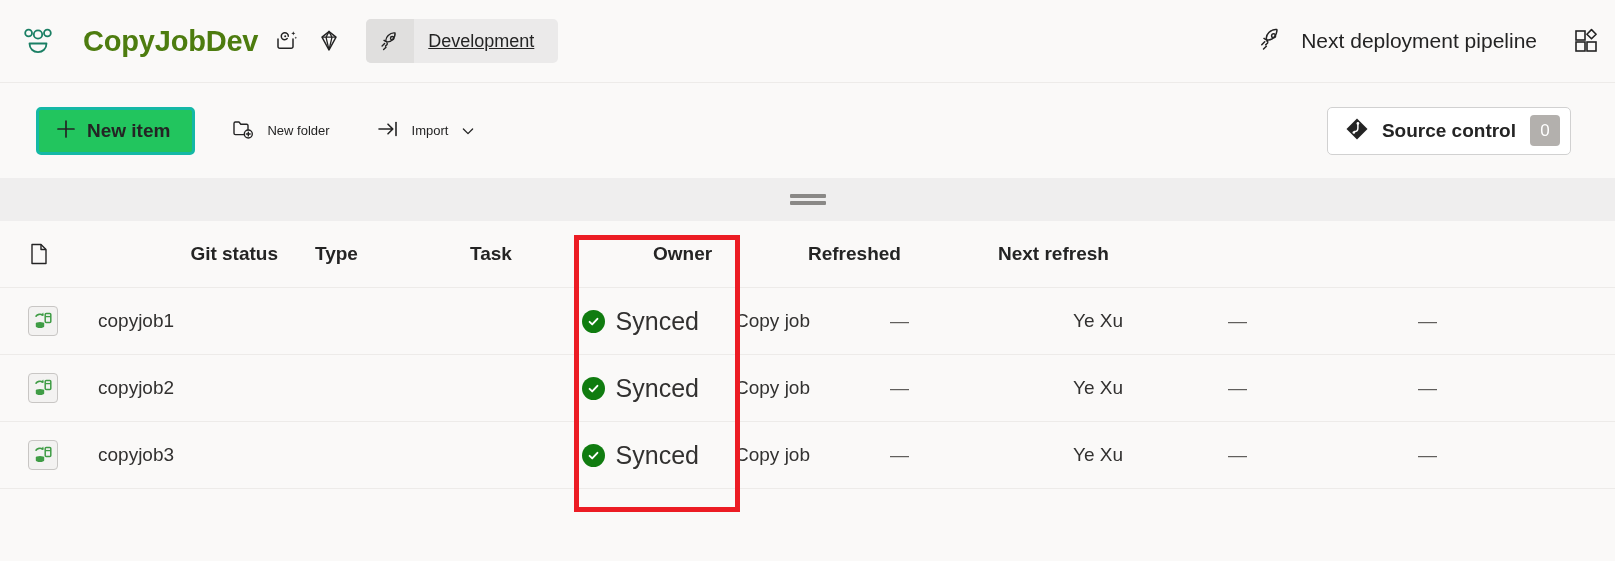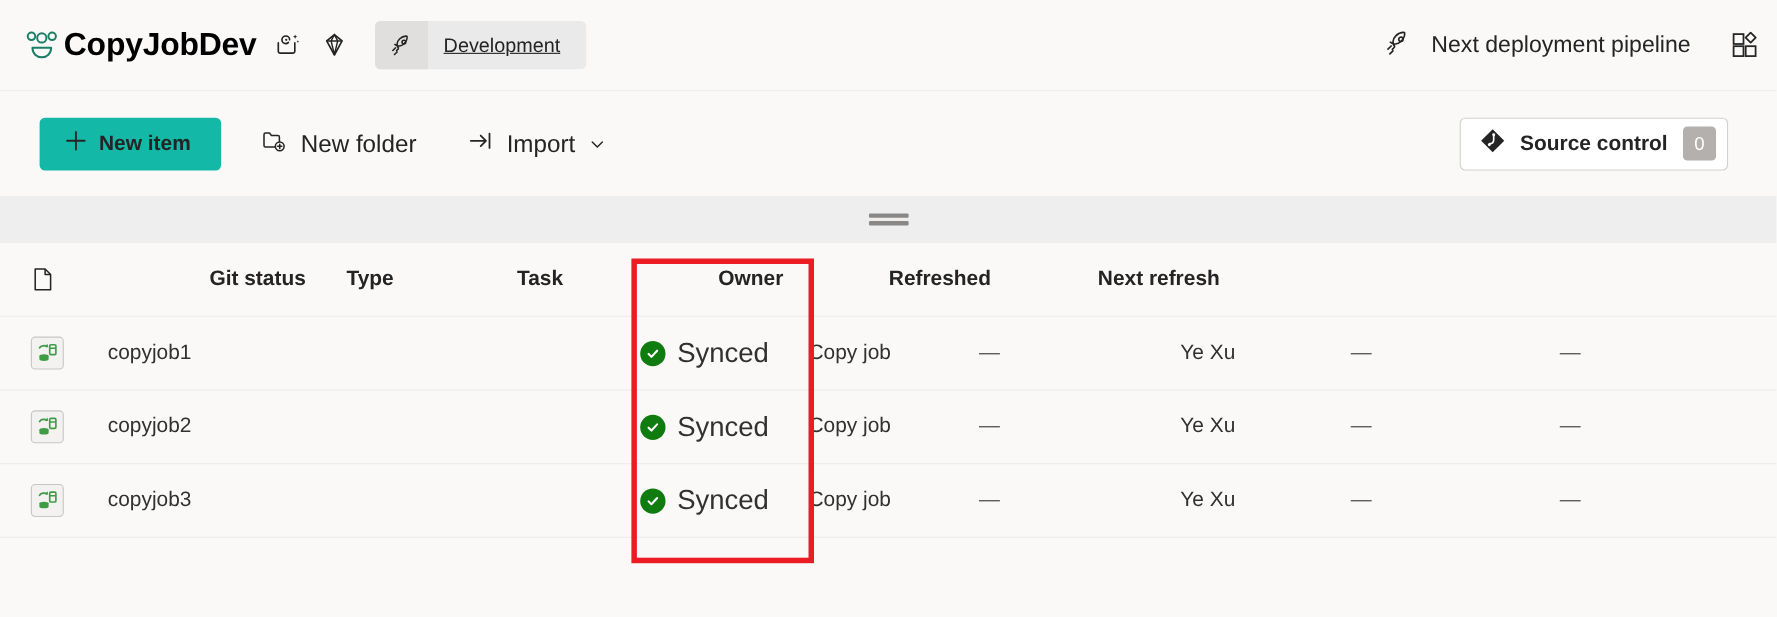--- a/index.html
+++ b/index.html
@@ -25,24 +25,24 @@
     border-bottom: 1px solid #edebe9;
     display: flex; align-items: center;
   }
   .ws-icon {
     margin-left: 22px;
     width: 32px; height: 32px;
     display: flex; align-items: center; justify-content: center;
     flex: 0 0 auto;
   }
   .ws-title {
-    margin-left: 4px;
+    margin-left: 29px;
     font-size: 29px;
     font-weight: 700;
-    color: #000000;
+    color: #4d7c0f;
     letter-spacing: -0.2px;
     white-space: nowrap;
   }
   .hdr-icon {
     margin-left: 16px;
     width: 26px; height: 26px;
     display: flex; align-items: center; justify-content: center;
     flex: 0 0 auto;
   }
   .branch-chip {
@@ -92,43 +92,43 @@
   .toolbar {
     position: absolute; top: 83px; left: 0;
     width: 1615px; height: 95px;
     background: #faf9f8;
     display: flex; align-items: center;
   }
   .btn-newitem {
     margin-left: 36px;
     height: 48px;
     padding: 0 22px 0 16px;
-    background: #14b8a6;
-    border: 6px solid #14b8a6;
+    background: #22c55e;
+    border: 3px solid #14b8a6;
     border-radius: 5px;
     display: flex; align-items: center;
     cursor: pointer;
   }
   .btn-newitem .lbl {
     margin-left: 10px;
     font-size: 19px;
     font-weight: 600;
     color: #242424;
     white-space: nowrap;
   }
   .tb-cmd {
     margin-left: 26px;
     height: 44px;
     padding: 0 10px;
     display: flex; align-items: center;
     cursor: pointer;
   }
   .tb-cmd .lbl {
     margin-left: 12px;
-    font-size: 22px;
+    font-size: 13px;
     color: #242424;
     white-space: nowrap;
   }
   .tb-cmd .chev {
     margin-left: 12px;
     display: flex; align-items: center;
   }
   .btn-source {
     margin-left: auto;
     margin-right: 44px;

